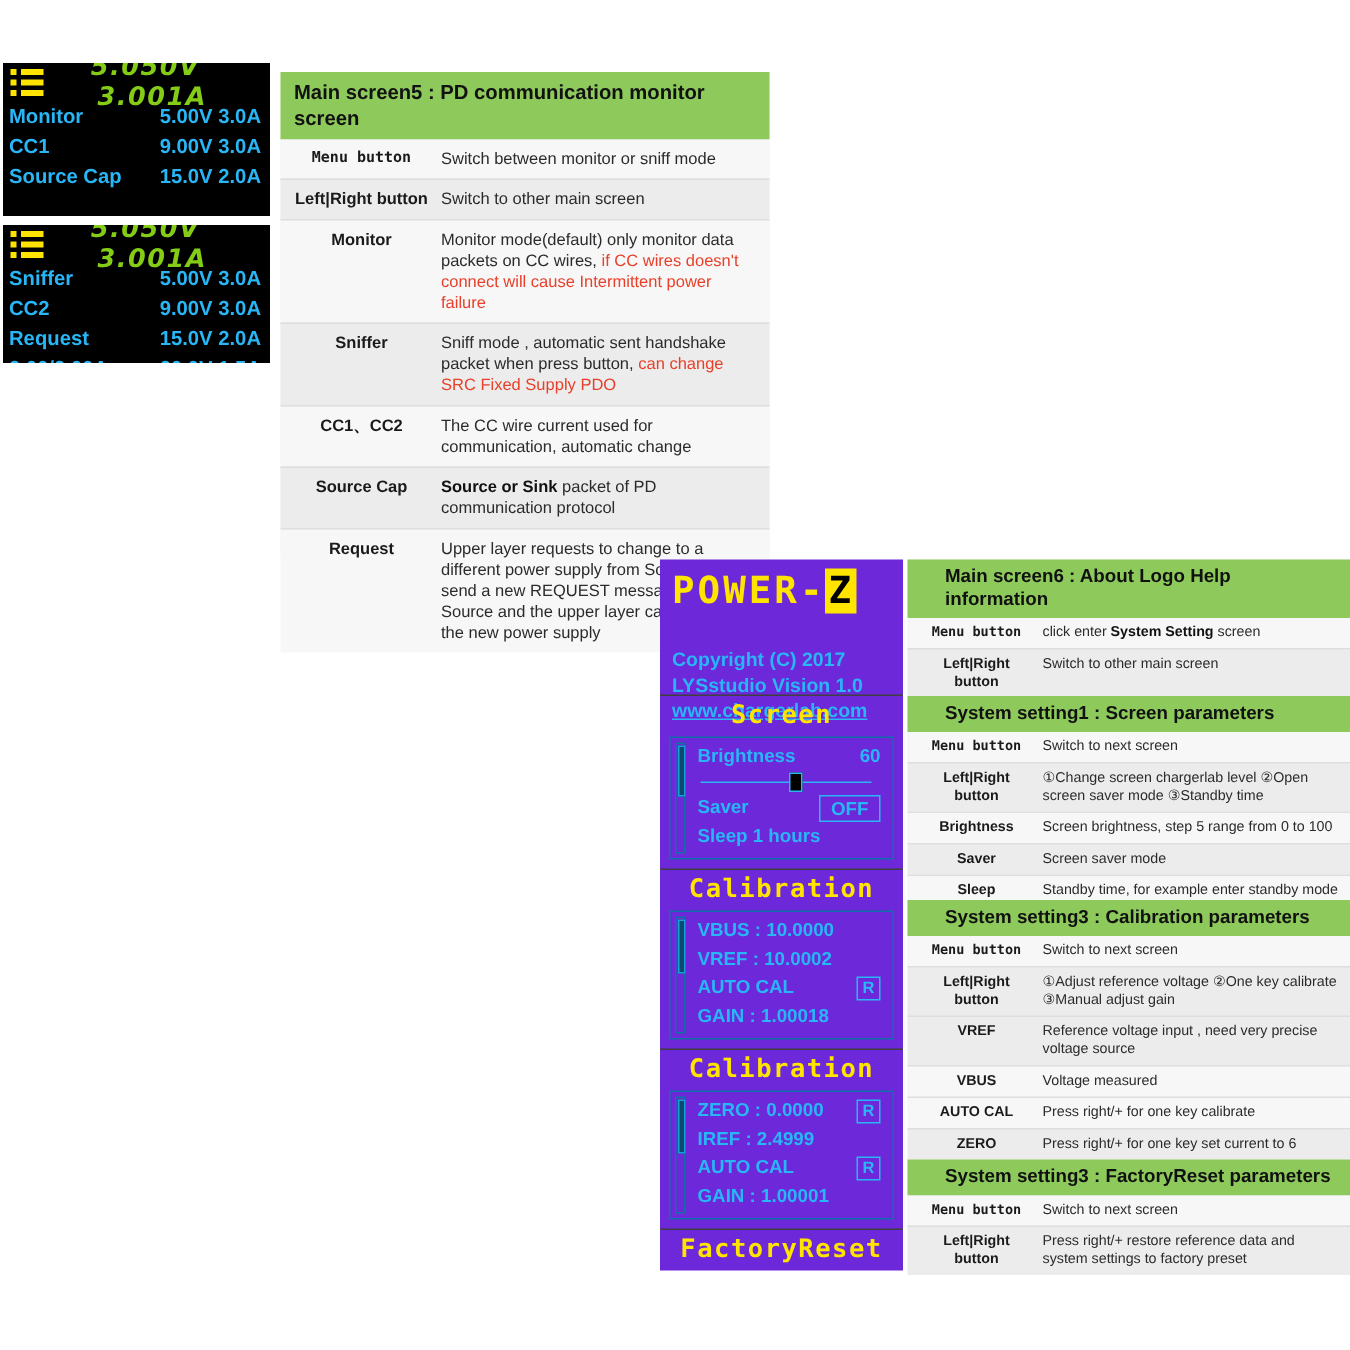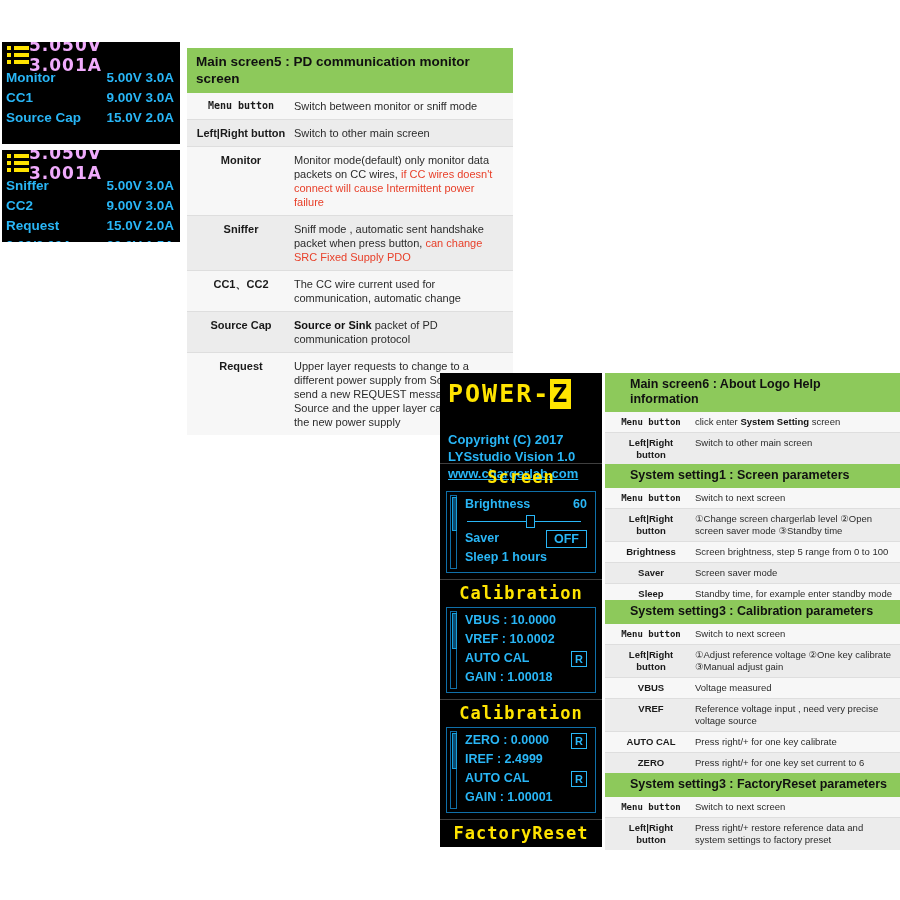--- a/index.html
+++ b/index.html
@@ -35,23 +35,23 @@
   }
   .menu-icon i::before {
     content: ""; position: absolute; left: 0; top: 0;
     width: 4px; height: 4px; background: #ffe400;
   }
   .menu-icon i::after {
     content: ""; position: absolute; left: 7px; top: 0;
     width: 15px; height: 4px; background: #ffe400;
   }
   .lcd-readout {
-    flex: 1 1 auto; text-align: left;
-    color: #f0abfc;
-    font-weight: bold;
+    flex: 1 1 auto; text-align: center;
+    color: #84cc16;
+    font-style: italic; font-weight: bold;
     font-size: 17px; letter-spacing: 1px;
     font-family: "DejaVu Sans", sans-serif;
   }
   .lcd-readout .sp { display: inline-block; width: 9px; }
   .lcd-body {
     display: flex; padding: 0 6px 4px 4px;
   }
   .lcd-left { width: 96px; }
   .lcd-right { flex: 1 1 auto; text-align: right; }
   .lcd-line {
@@ -93,21 +93,21 @@
   .tbl-val b { color: #111111; }
   .tbl-val a { color: #2f6fb5; text-decoration: underline; }
 
   
   .doc-table.small .tbl-head { font-size: 12.5px; padding: 4px 8px 5px 25px; line-height: 15px; }
   .doc-table.small .tbl-key { width: 88px; flex: 0 0 88px; font-size: 9.5px; padding: 4px 4px 4px 8px; line-height: 12px; }
   .doc-table.small .tbl-key.mono { font-size: 9px; }
   .doc-table.small .tbl-val { font-size: 9.5px; padding: 4px 8px 4px 2px; line-height: 12px; }
 
   
-  .pz { position: absolute; background: #000000; overflow: hidden; }
+  .pz { position: absolute; background: #6d28d9; overflow: hidden; }
   .pz-logo-panel { padding: 6px 8px 7px 8px; }
   .logo-text {
     font-family: "DejaVu Sans Mono", monospace;
     font-size: 25px; font-weight: bold;
     color: #ffe400; letter-spacing: 2px;
     line-height: 30px;
     white-space: nowrap;
   }
   .logo-text .boxz {
     background: #ffe400; color: #000000;
@@ -394,28 +394,28 @@
   <div class="doc-table small" style="left:605px; top:600px; width:295px; height:144px;">
     <div class="tbl-head">System setting3 : Calibration parameters</div>
     <div class="tbl-row norm">
       <div class="tbl-key mono">Menu  button</div>
       <div class="tbl-val">Switch to next screen</div>
     </div>
     <div class="tbl-row alt">
       <div class="tbl-key">Left|Right button</div>
       <div class="tbl-val">①Adjust reference voltage  ②One key calibrate  ③Manual adjust gain</div>
     </div>
+    <div class="tbl-row alt">
+      <div class="tbl-key">VREF</div>
+      <div class="tbl-val">Reference voltage input , need very precise voltage source</div>
+    </div>
     <div class="tbl-row norm">
       <div class="tbl-key">VBUS</div>
       <div class="tbl-val">Voltage measured</div>
     </div>
-    <div class="tbl-row alt">
-      <div class="tbl-key">VREF</div>
-      <div class="tbl-val">Reference voltage input , need very precise voltage source</div>
-    </div>
     <div class="tbl-row norm">
       <div class="tbl-key">AUTO CAL</div>
       <div class="tbl-val">Press right/+ for one key calibrate</div>
     </div>
     <div class="tbl-row alt">
       <div class="tbl-key">ZERO</div>
       <div class="tbl-val">Press right/+ for one key set current to 6</div>
     </div>
     <div class="tbl-row norm">
       <div class="tbl-key">AMPS</div>

